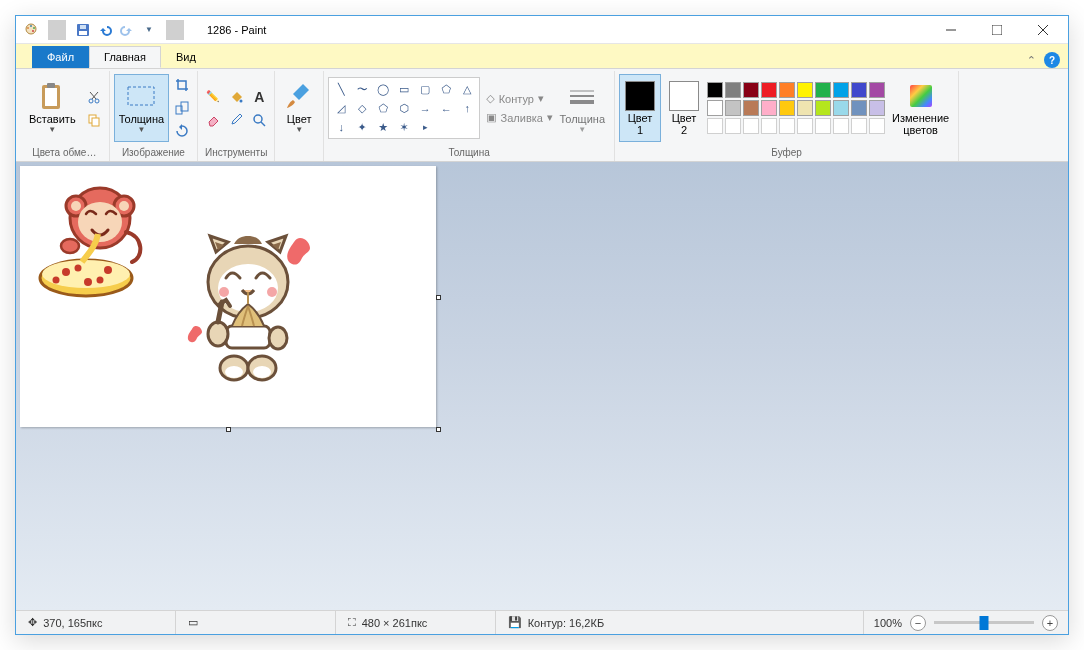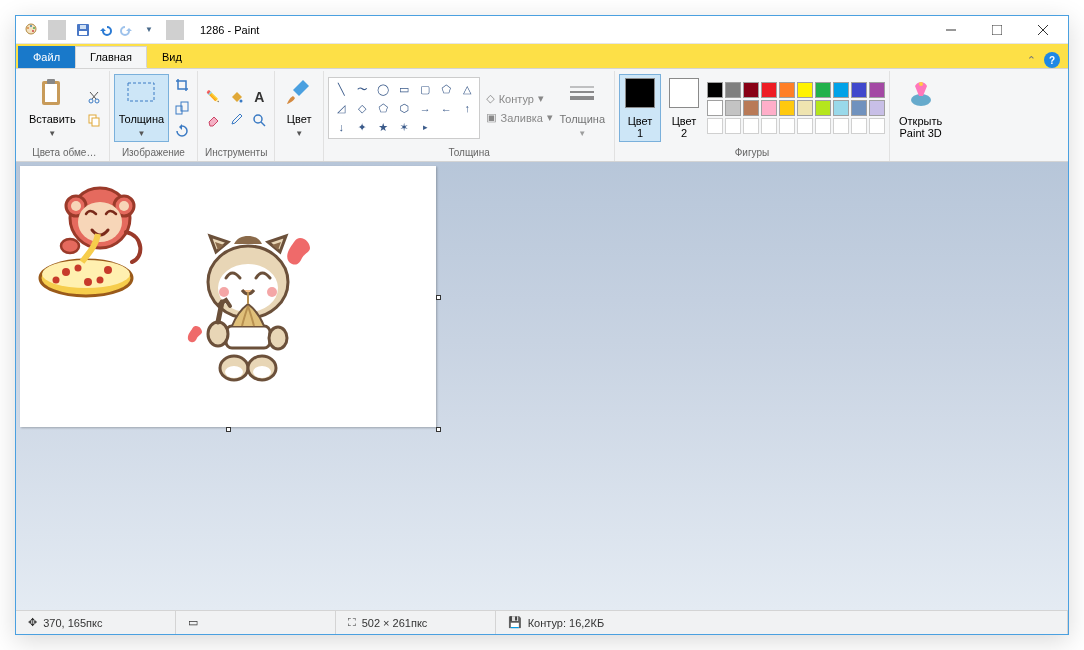--- a/index.html
+++ b/index.html
@@ -3,35 +3,35 @@
 <meta charset="utf-8">
 <style>
 *{box-sizing:border-box;margin:0;padding:0;font-family:"Segoe UI",Tahoma,sans-serif;font-size:11px;user-select:none}
 body{background:#fff;display:flex;justify-content:center;align-items:center;height:100vh}
 .window{width:1054px;height:620px;border:1px solid #4aa0e0;display:flex;flex-direction:column;background:#fff;box-shadow:0 6px 24px rgba(0,0,0,.15);position:relative}
 .titlebar{height:28px;background:#fff;display:flex;align-items:center;padding:0 2px 0 6px;border-bottom:1px solid #e6e6e6}
 .titlebar .qa{display:flex;align-items:center;gap:4px}
 .titlebar .qa span{width:18px;height:20px;display:flex;align-items:center;justify-content:center;color:#4a6a8a}
 .appicon svg{width:16px;height:16px}
 .sep{width:1px;height:16px;background:#d0d0d0;margin:0 4px}
-.title{margin-left:12px;color:#000}
+.title{margin-left:19px;color:#000}
 .winbtns{margin-left:auto;display:flex}
 .winbtns div{width:46px;height:28px;display:flex;align-items:center;justify-content:center;color:#333}
-.tabs{height:24px;background:#fde047;display:flex;align-items:flex-end;padding-left:2px;position:relative}
+.tabs{height:24px;background:#fef9c3;display:flex;align-items:flex-end;padding-left:16px;position:relative}
 .tab{padding:4px 14px;border:1px solid transparent;position:relative}
 .tab.file{background:#1979ca;color:#fff;border-color:#1979ca}
 .tab.active{background:#f5f6f7;border:1px solid #d4d4d4;border-bottom-color:#f5f6f7;z-index:2}
 .tabs .help{margin-left:auto;display:flex;align-items:center;gap:8px;padding-right:8px}
 .help-q{width:16px;height:16px;border-radius:50%;background:#1e88e5;color:#fff;display:flex;align-items:center;justify-content:center;font-size:10px;font-weight:bold}
 .ribbon{height:94px;background:#f5f6f7;border-top:1px solid #d4d4d4;border-bottom:1px solid #d4d4d4;display:flex;padding:2px 4px 0}
 .group{display:flex;flex-direction:column;align-items:center;padding:0 4px;border-right:1px solid #e1e1e1}
 .group:last-child{border-right:none}
 .group-body{flex:1;display:flex;align-items:center;gap:2px}
 .group-label{font-size:10px;color:#666;padding:2px 0 3px;text-align:center;white-space:nowrap}
-.bigbtn{display:flex;flex-direction:column;align-items:center;justify-content:space-between;padding:2px 4px;height:68px;min-width:40px;border:1px solid transparent;text-align:center;line-height:1.1}
+.bigbtn{display:flex;flex-direction:column;align-items:center;justify-content:center;padding:2px 4px;height:68px;min-width:40px;border:1px solid transparent;text-align:center;line-height:1.1}
 .bigbtn.sel,.smallbtn.sel{background:#cde6f7;border:1px solid #7ab0db}
 .bigbtn .ico{height:32px;display:flex;align-items:center;justify-content:center}
 .bigbtn .lbl{font-size:11px;white-space:nowrap}
 .smallbtn{width:22px;height:22px;display:flex;align-items:center;justify-content:center;border:1px solid transparent}
 .col{display:flex;flex-direction:column;gap:1px}
 .row{display:flex;gap:1px}
 .shape{width:20px;height:18px;display:flex;align-items:center;justify-content:center;border:1px solid transparent;color:#3a5a8a}
 .shapegrid{display:grid;grid-template-columns:repeat(7,20px);grid-auto-rows:18px;gap:1px;border:1px solid #ccc;background:#fff;padding:2px}
 .shapetext{display:flex;flex-direction:column;gap:6px;margin-left:4px;font-size:11px;color:#888}
 .shapetext div{display:flex;align-items:center;gap:4px}
@@ -325,38 +325,43 @@
               <div style="background: rgb(255, 255, 255); border-color: rgb(208, 208, 208);"></div>
               <div style="background: rgb(255, 255, 255); border-color: rgb(208, 208, 208);"></div>
               <div style="background: rgb(255, 255, 255); border-color: rgb(208, 208, 208);"></div>
               <div style="background: rgb(255, 255, 255); border-color: rgb(208, 208, 208);"></div>
               <div style="background: rgb(255, 255, 255); border-color: rgb(208, 208, 208);"></div>
               <div style="background: rgb(255, 255, 255); border-color: rgb(208, 208, 208);"></div>
               <div style="background: rgb(255, 255, 255); border-color: rgb(208, 208, 208);"></div>
               <div style="background: rgb(255, 255, 255); border-color: rgb(208, 208, 208);"></div>
             </div>
         </div>
-      </div>
-      <div class="group-label">Фигуры</div>
-    </div>
-
-    <div class="group">
-      <div class="group-body">
         <div class="bigbtn">
           <div class="ico">
-              <svg width="28" height="30" viewBox="0 0 28 30">
-                <ellipse cx="14" cy="22" rx="10" ry="6" fill="#6ac"></ellipse>
-                <path d="M14 4c4 0 6 4 6 4l-4 10h-4L8 8s2-4 6-4z" fill="#f7b"></path>
-                <circle cx="14" cy="6" r="2" fill="#fc4"></circle>
-              </svg>
-            </div>
-          <div class="lbl" style="white-space:pre">Открыть
-Paint 3D</div>
-        </div>
-      </div>
+              <svg width="26" height="26" viewBox="0 0 26 26">
+                <defs>
+                  <linearGradient id="rb" x1="0" x2="1" y1="0" y2="1">
+                    <stop offset="0" stop-color="#f44"></stop>
+                    <stop offset=".3" stop-color="#fc4"></stop>
+                    <stop offset=".55" stop-color="#4c4"></stop>
+                    <stop offset=".8" stop-color="#48f"></stop>
+                    <stop offset="1" stop-color="#a4f"></stop>
+                  </linearGradient>
+                </defs>
+                <rect x="2" y="2" width="22" height="22" fill="url(#rb)" rx="2"></rect>
+              </svg>
+            </div>
+          <div class="lbl" style="white-space:pre">Изменение
+цветов</div>
+        </div>
+      </div>
+      <div class="group-label">Буфер</div>
+    </div>
+
+    <div class="group">
       <div class="group-label">&nbsp;</div>
     </div>
 
   </div>
 
   <div class="canvas-area">
     <div class="canvas">
 
       <svg class="sticker" style="left:6px;top:6px" width="130" height="130" viewBox="0 0 130 130">
         <ellipse cx="60" cy="106" rx="46" ry="18" fill="#f6cd4c" stroke="#9a5a1a" stroke-width="3"></ellipse>
@@ -419,21 +424,30 @@
   <div class="statusbar">
     <div class="stat" style="width:160px">
         <span>✥</span>
         <span>370, 165пкс</span>
       </div>
     <div class="stat" style="width:160px">
         <span>▭</span>
       </div>
     <div class="stat" style="width:160px">
         <span>⛶</span>
-        <span>502 × 261пкс</span>
+        <span>480 × 261пкс</span>
       </div>
     <div class="stat" style="flex:1">
         <span>💾</span>
         <span>Контур: 16,2КБ</span>
       </div>
+    <div class="zoom">
+      <span>100%</span>
+      <div class="zbtn">−</div>
+      <div class="slider">
+          <div class="tick"></div>
+          <div class="thumb"></div>
+        </div>
+      <div class="zbtn">+</div>
+    </div>
   </div>
 
 </div>
 
 </body></html>

